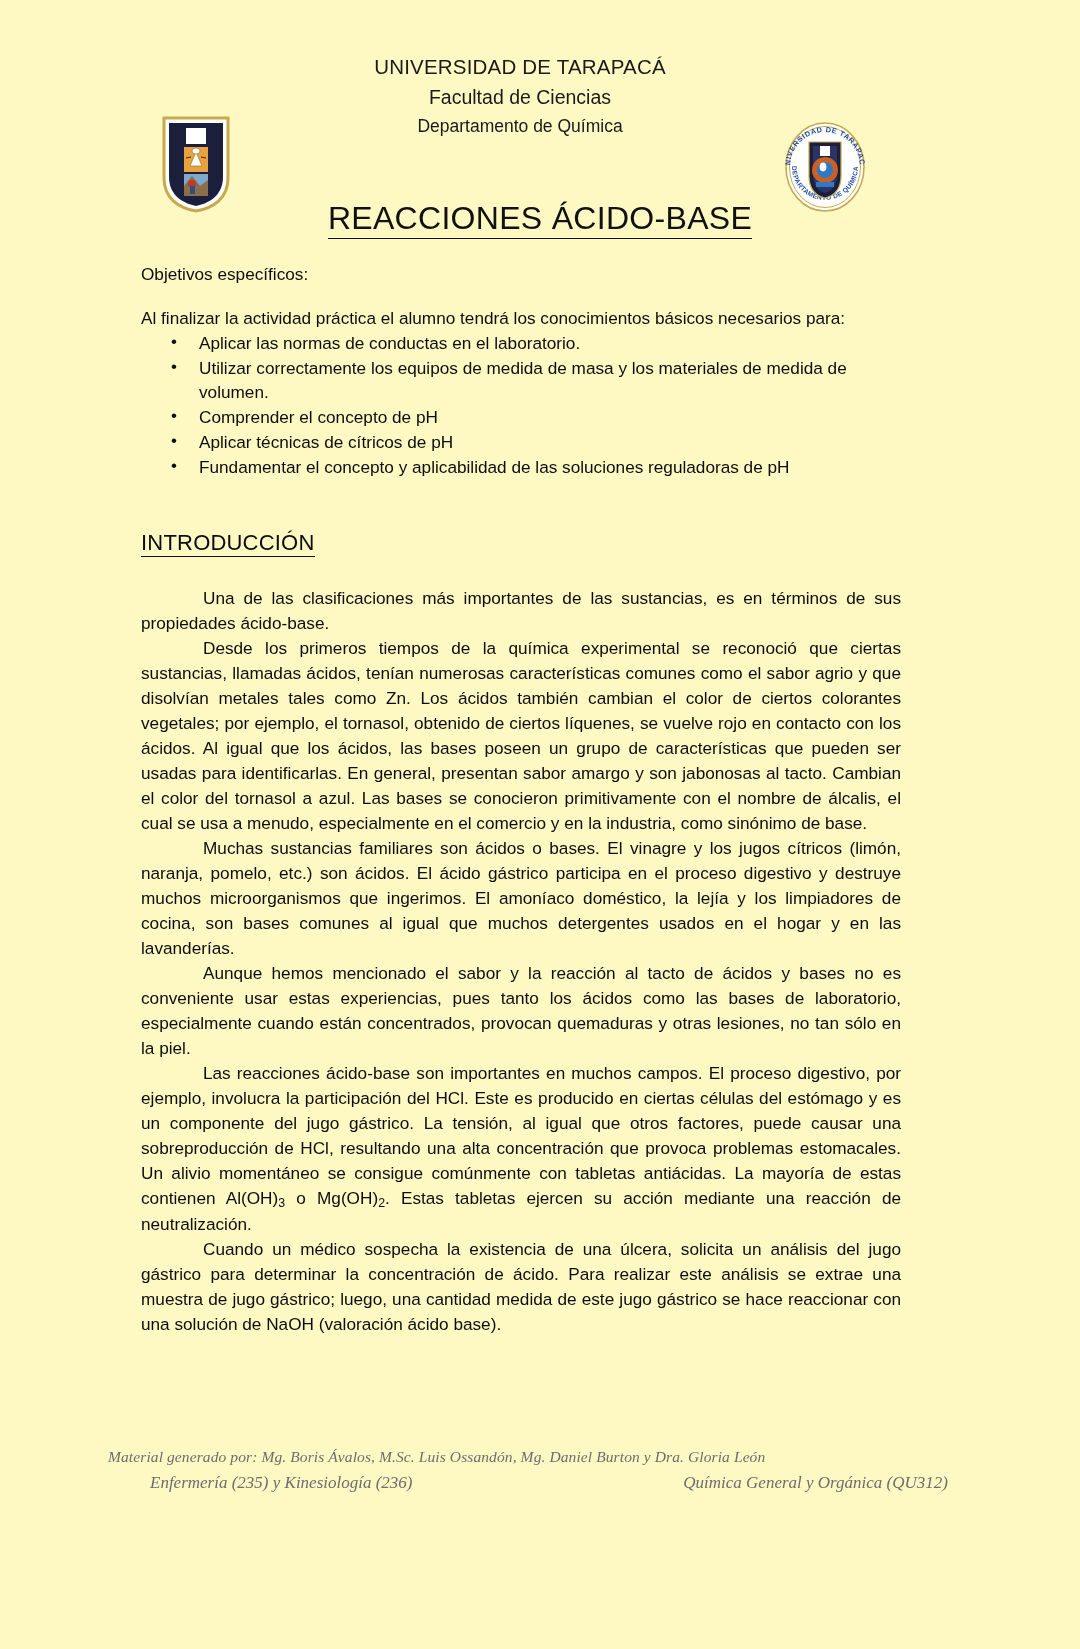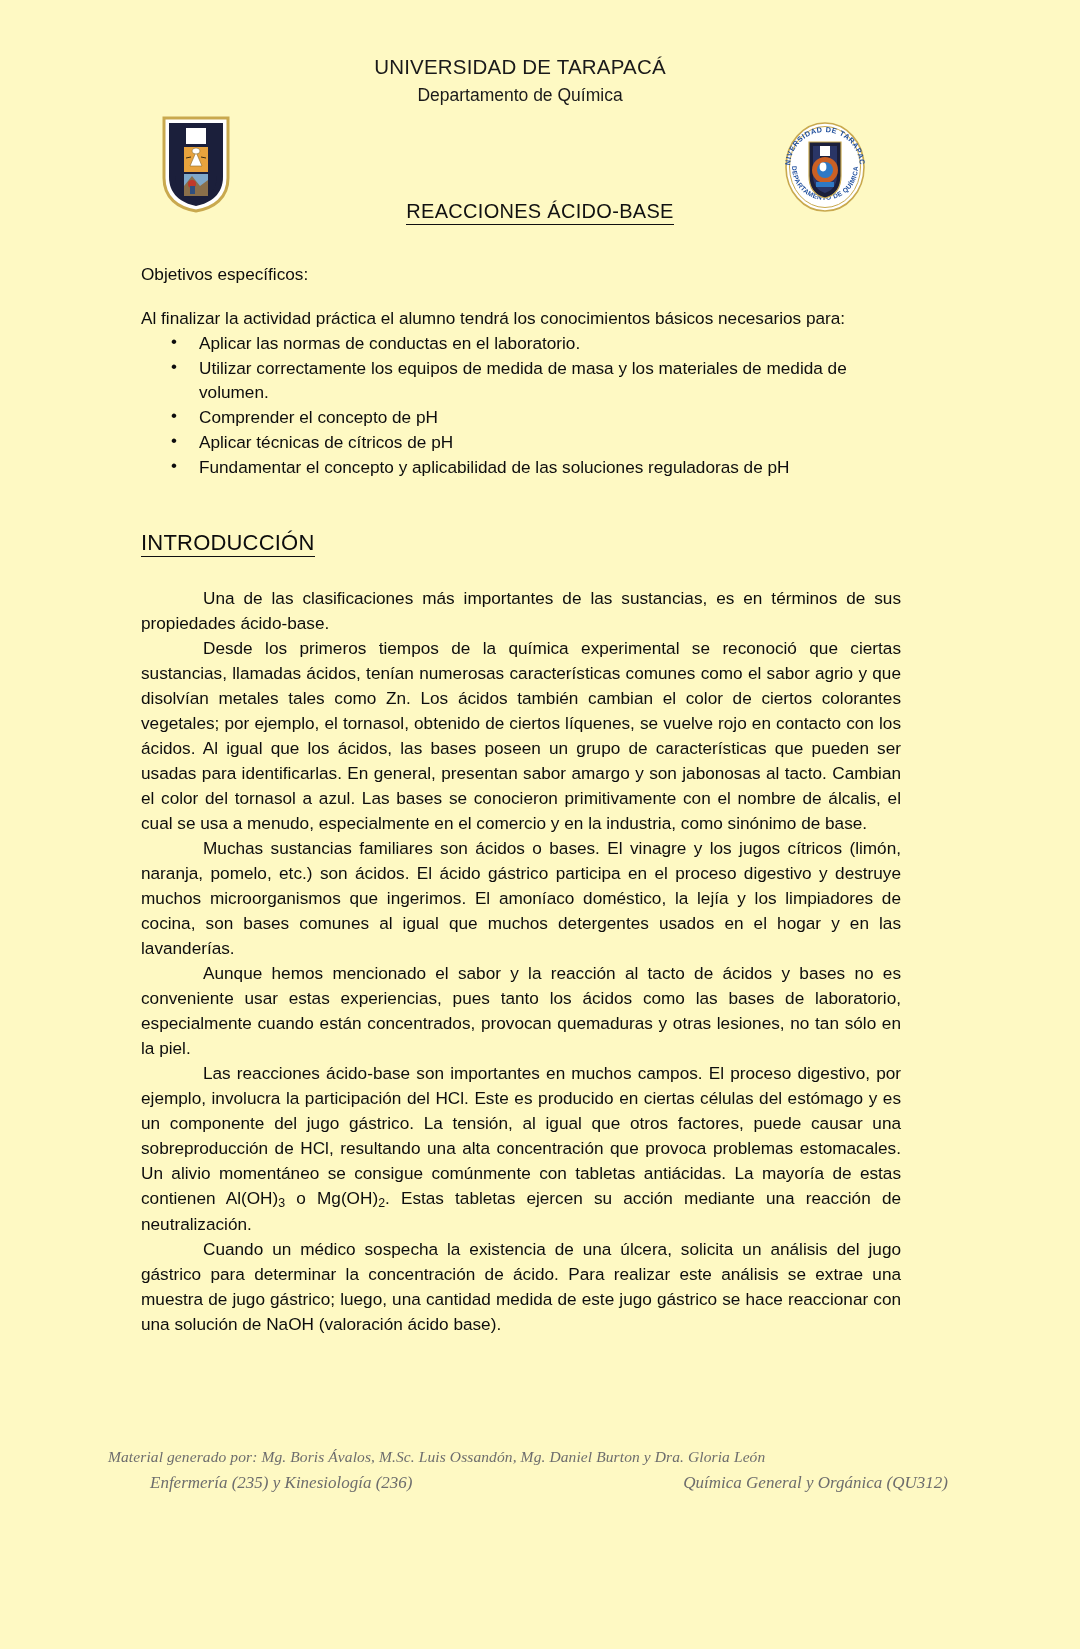--- a/index.html
+++ b/index.html
@@ -70,21 +70,21 @@
     height: 94px;
   }
 
   
   .doc-title {
     position: absolute;
     left: 0;
     top: 200px;
     width: 1080px;
     text-align: center;
-    font-size: 20px;
+    font-size: 32px;
     color: #111;
     letter-spacing: 0.3px;
   }
   .doc-title span.u {
     border-bottom: 1.6px solid #111;
     padding-bottom: 2px;
   }
 
   
   .content {
@@ -199,20 +199,21 @@
         <line x1="46" y1="44" x2="41" y2="43" stroke="#3a2b12" stroke-width="1"></line>
         <rect x="24" y="60" width="24" height="22" fill="#7fa8c9"></rect>
         <path d="M24 72 L32 62 L40 72 L48 66 V82 H24 Z" fill="#8a6f4a"></path>
         <circle cx="32" cy="70" r="4" fill="#c0392b"></circle>
         <rect x="30" y="72" width="5" height="8" fill="#2f4f7f"></rect>
       </svg>
     </div>
 
     <div class="header-center">
       <div class="uni-name">UNIVERSIDAD DE TARAPACÁ</div>
+      <div class="fac-name">Facultad de Ciencias</div>
       <div class="dep-name">Departamento de Química</div>
     </div>
 
     <div class="seal">
       <svg viewBox="0 0 94 94" width="94" height="94" aria-hidden="true">
         <defs>
           <path id="arcTop" d="M12 47 A35 35 0 0 1 82 47" fill="none"></path>
           <path id="arcBot" d="M14 47 A33 33 0 0 0 80 47" fill="none"></path>
         </defs>
         <ellipse cx="47" cy="47" rx="39" ry="44" fill="#ffffff" stroke="#c9a94e" stroke-width="1.6"></ellipse>

